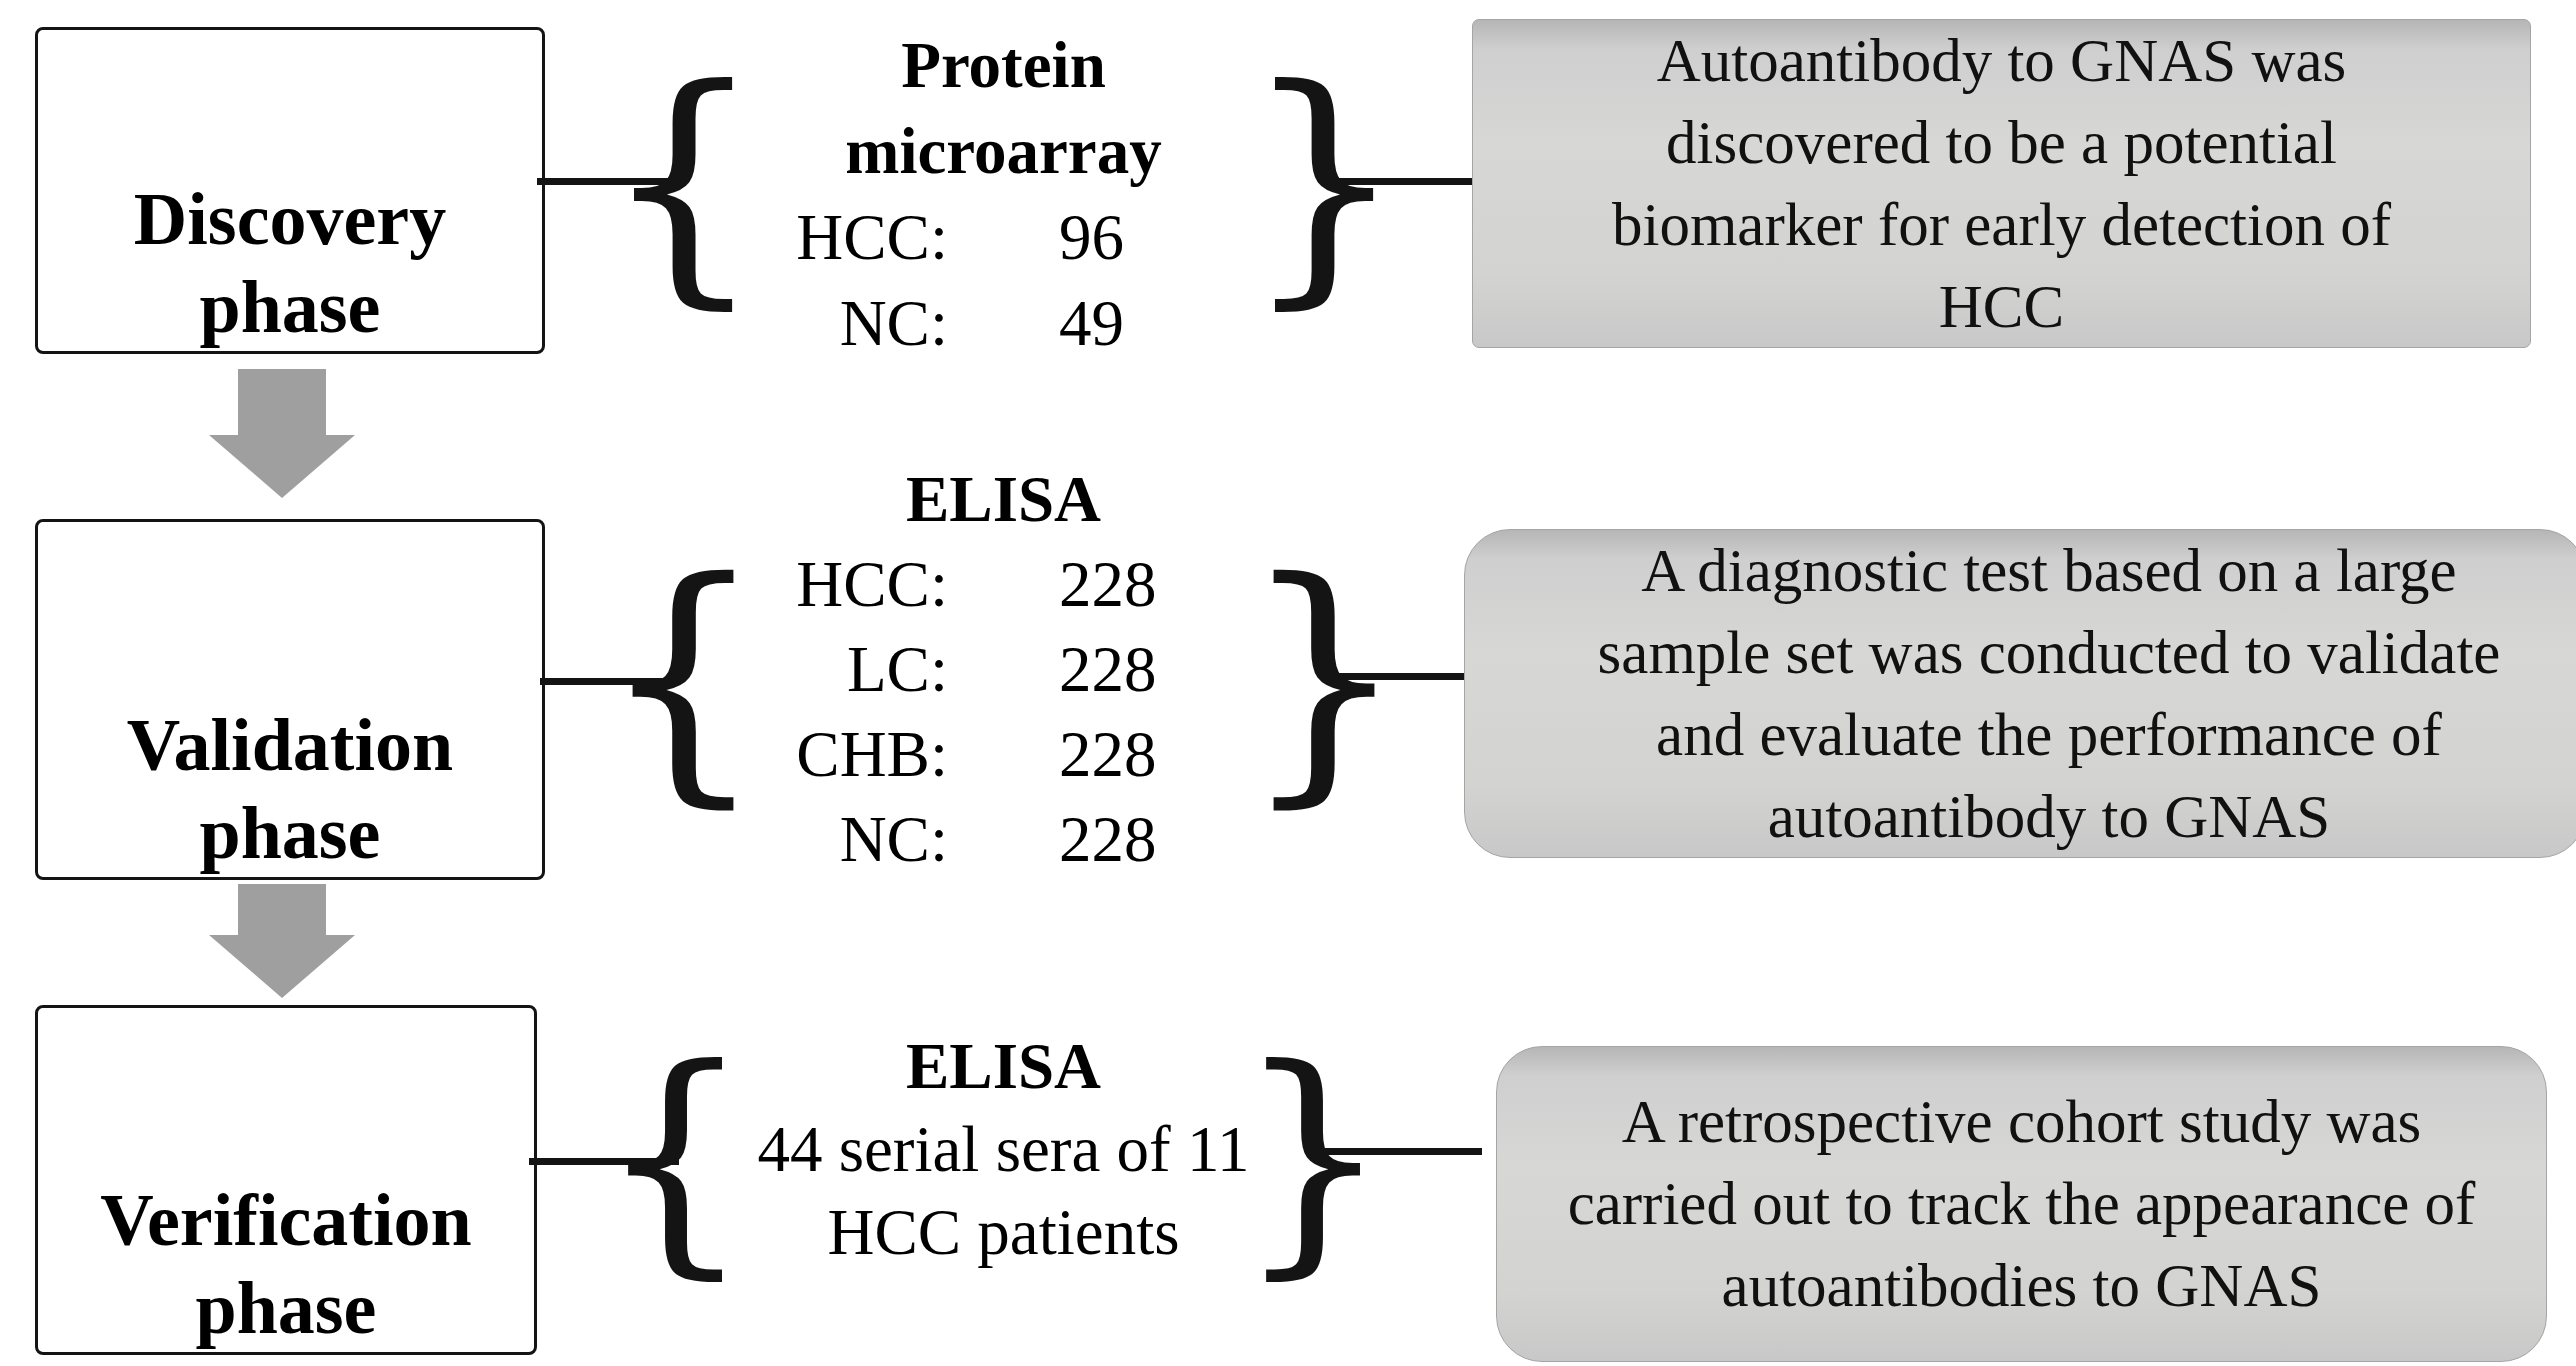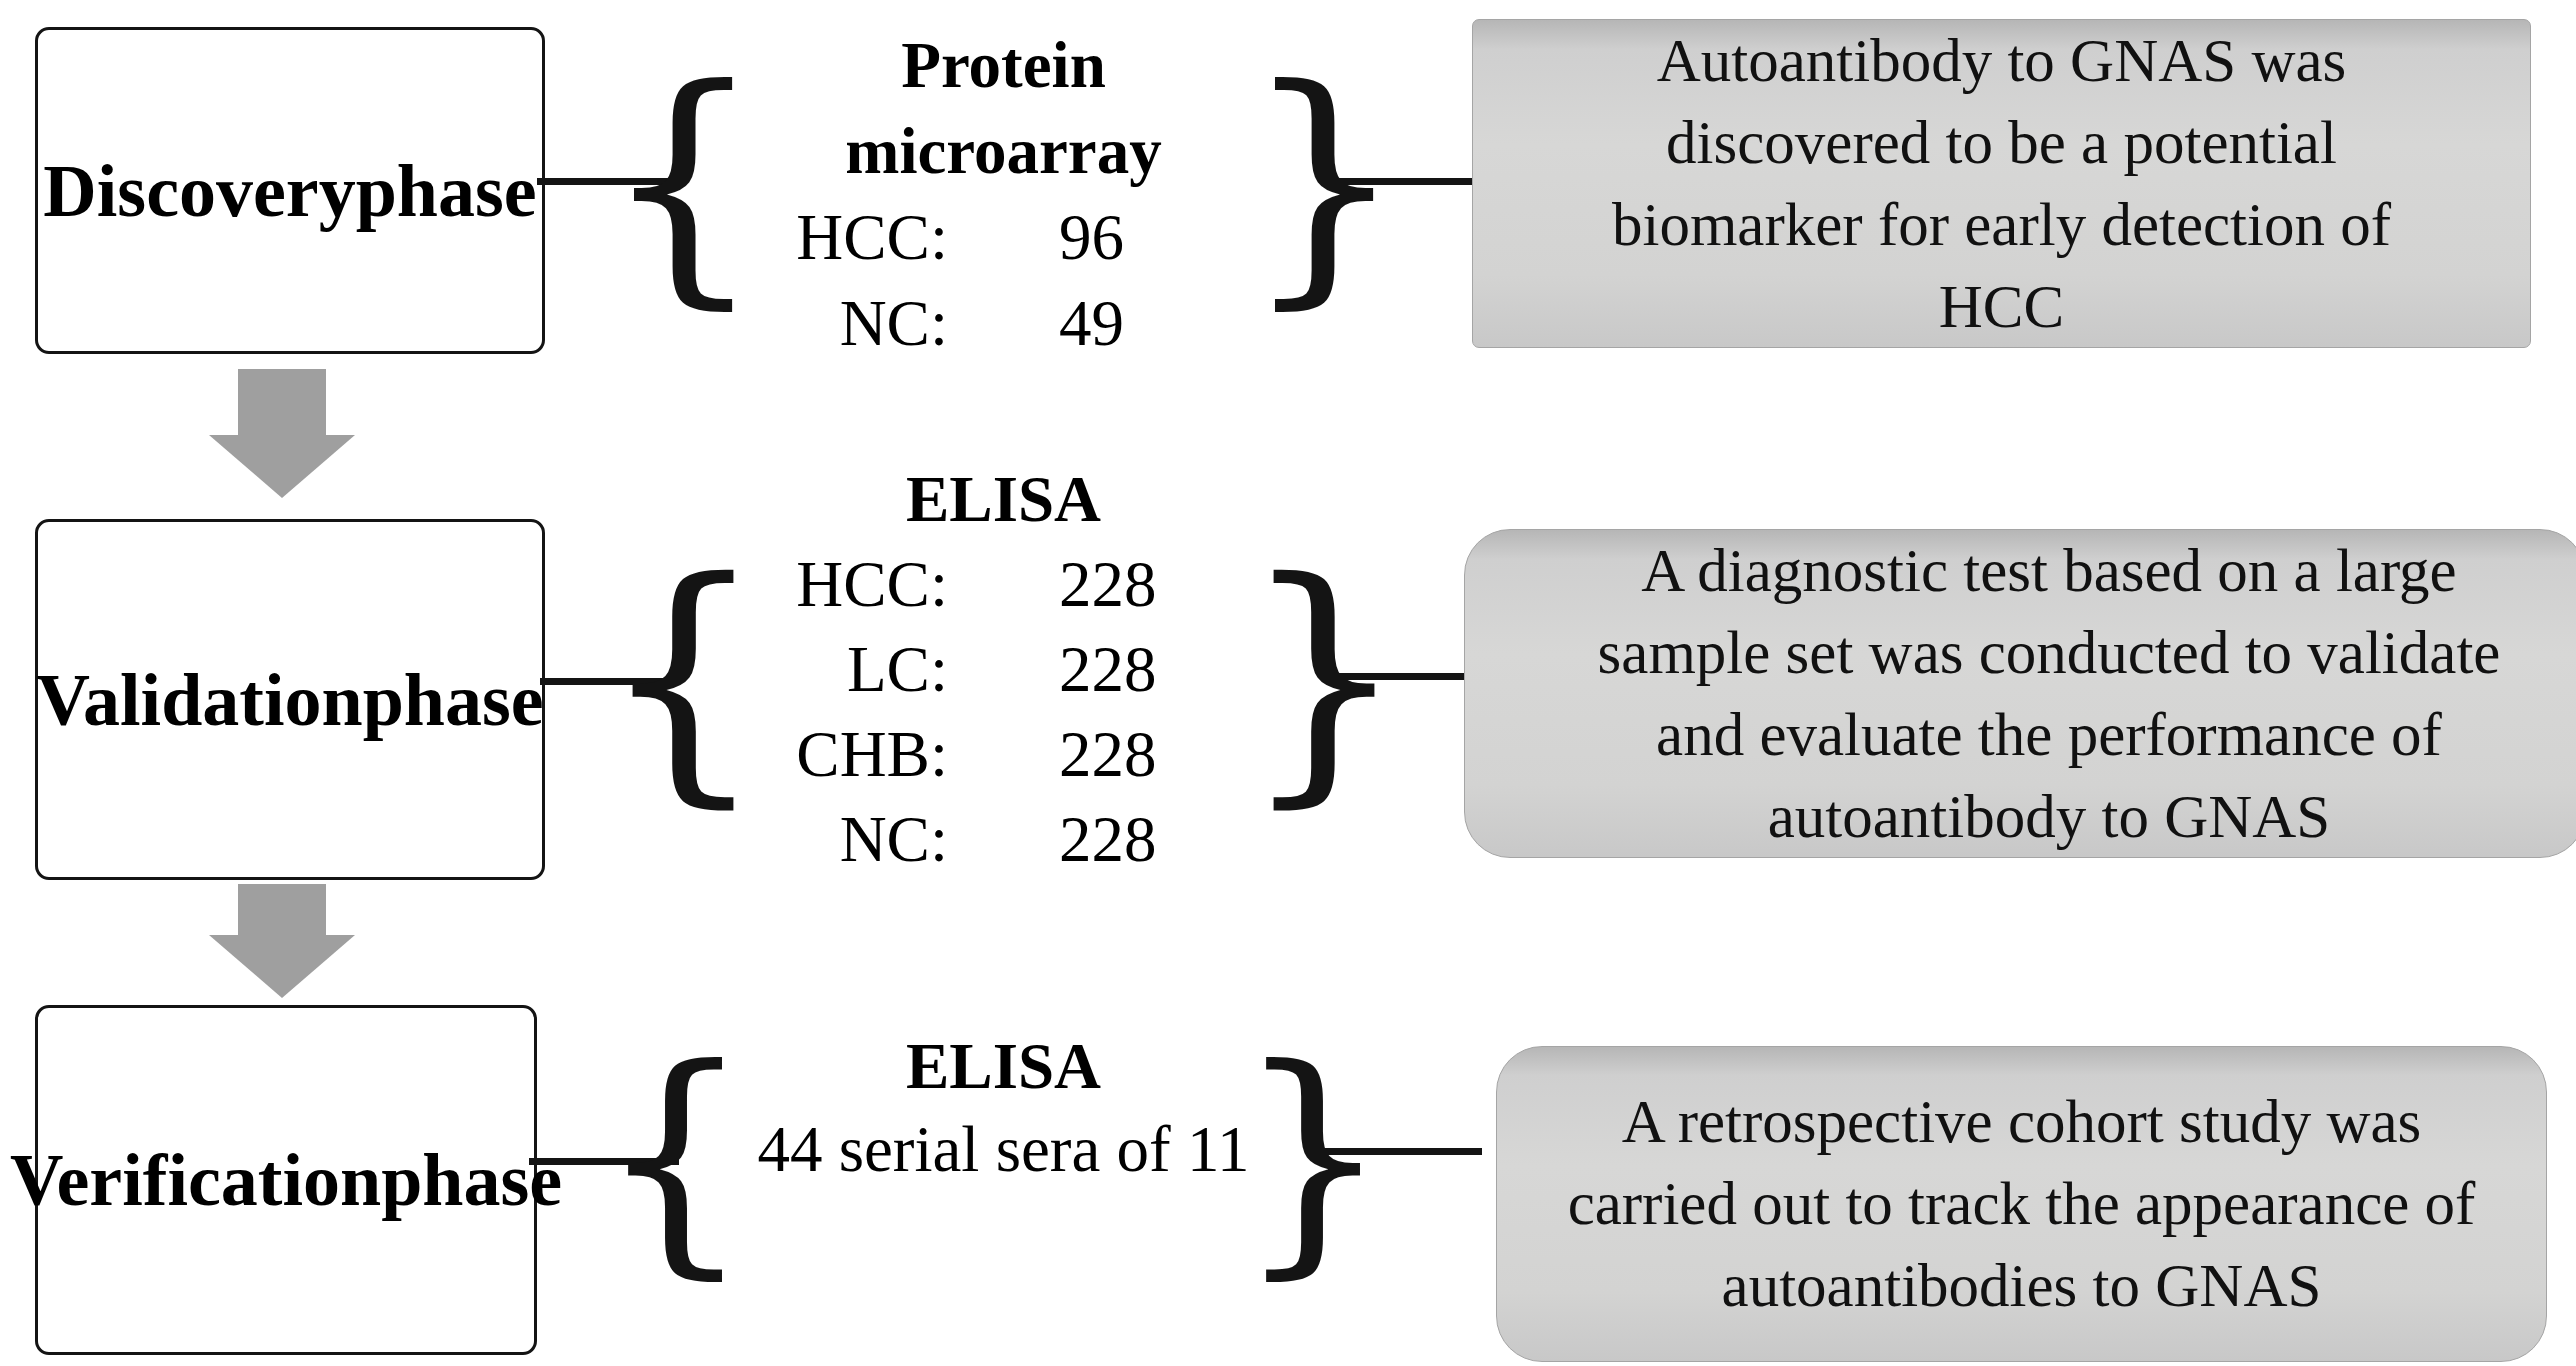--- a/index.html
+++ b/index.html
@@ -1,22 +1,22 @@
 <!DOCTYPE html>
 <html style="font-size:12.3px"><head>
 <meta charset="utf-8">
 <style>
   html,body{margin:0;padding:0;background:#ffffff;}
   body{width:2576px;height:1366px;overflow:hidden;
        font-family:"Liberation Serif","DejaVu Serif",serif;color:#000;}
   .canvas{position:relative;width:2576px;height:1366px;background:#ffffff;}
 
   
-  .phase-box{position:absolute;background:#ffffff;border:3.8px solid #141414;border-radius:14px;
-             display:flex;flex-direction:row;align-items:center;justify-content:center;
+  .phase-box{position:absolute;background:#ffffff;border:3.8px solid #141414;border-radius:8px;
+             display:flex;flex-direction:column;align-items:center;justify-content:flex-end;
              text-align:center;font-weight:bold;font-size:74px;line-height:88px;}
   .pb1{left:35px;top:27px;width:504px;height:321px;}
   .pb2{left:35px;top:519px;width:504px;height:355px;}
   .pb3{left:35px;top:1005px;width:496px;height:344px;}
 
   
   .conn{position:absolute;height:7px;background:#141414;}
   .cl1{left:537px;top:178px;width:142px;}
   .cr1{left:1328px;top:178px;width:146px;}
   .cl2{left:540px;top:678px;width:138px;}
@@ -143,20 +143,21 @@
   <div class="phase-box pb3">
     <div>Verification</div>
     <div>phase</div>
   </div>
   <div class="conn cl3"></div>
   <div class="brace bl3">{</div>
 
   <div class="mid mid3">
     <div class="mid-title">ELISA</div>
     <div>44 serial sera of 11</div>
+    <div>HCC patients</div>
   </div>
 
   <div class="brace br3">}</div>
   <div class="conn cr3"></div>
 
   <div class="info-box ib3">
     <div>A retrospective cohort study was</div>
     <div>carried out to track the appearance of</div>
     <div>autoantibodies to GNAS</div>
   </div>

